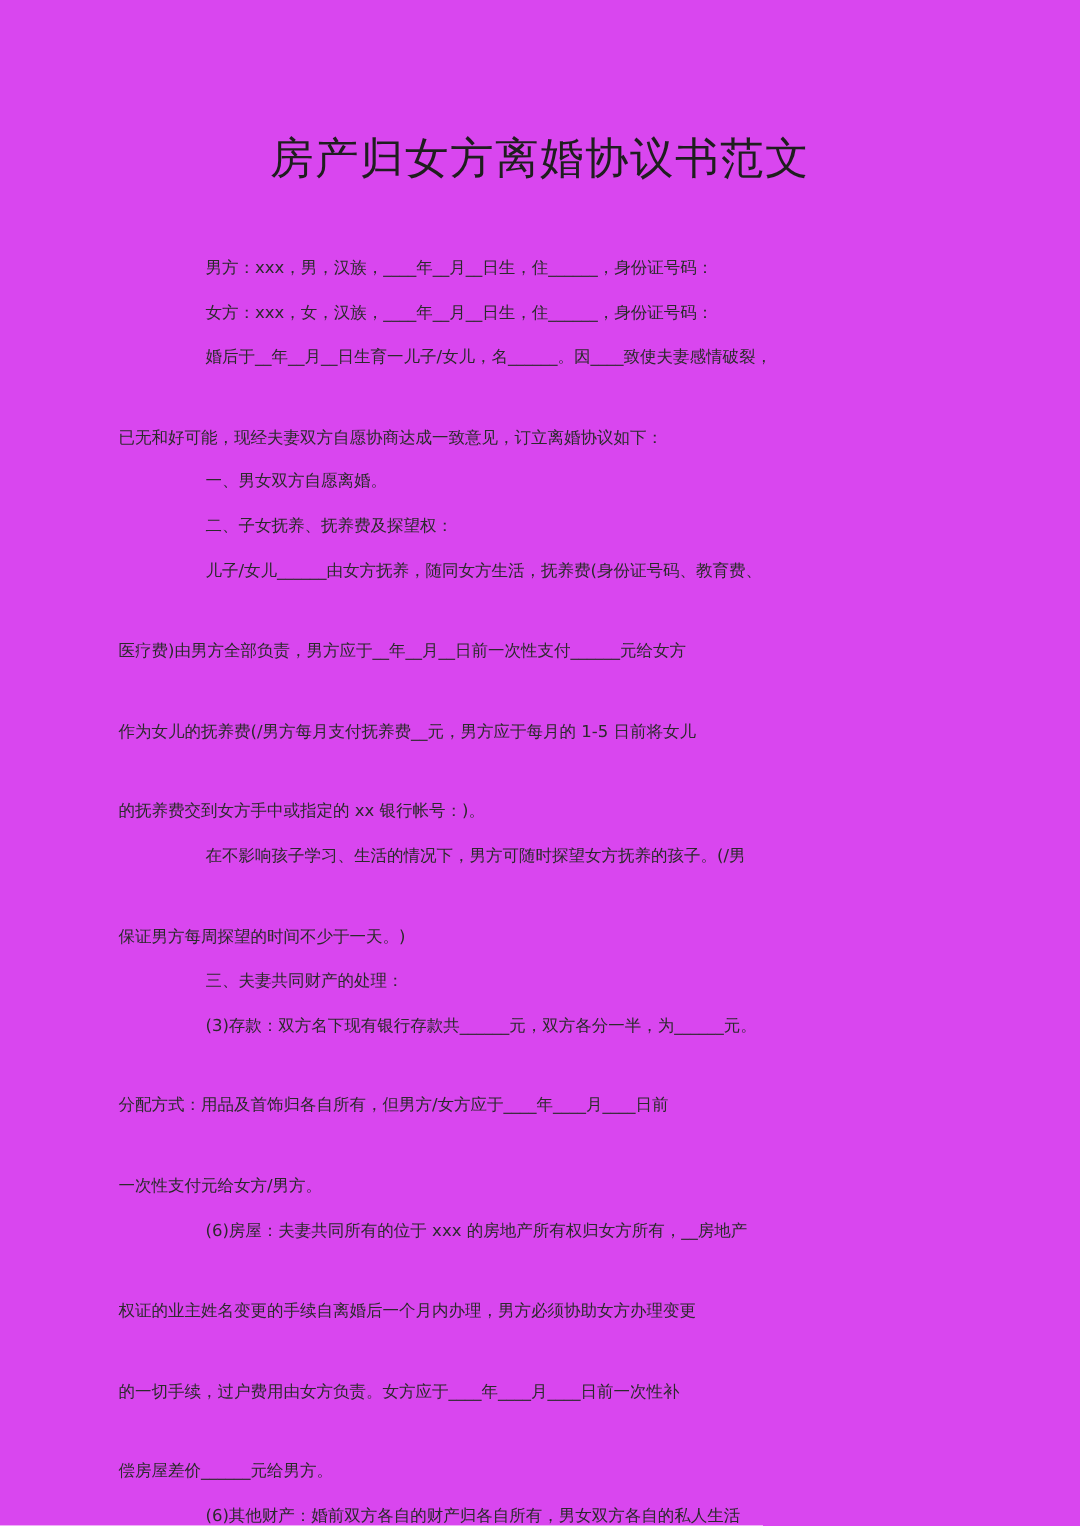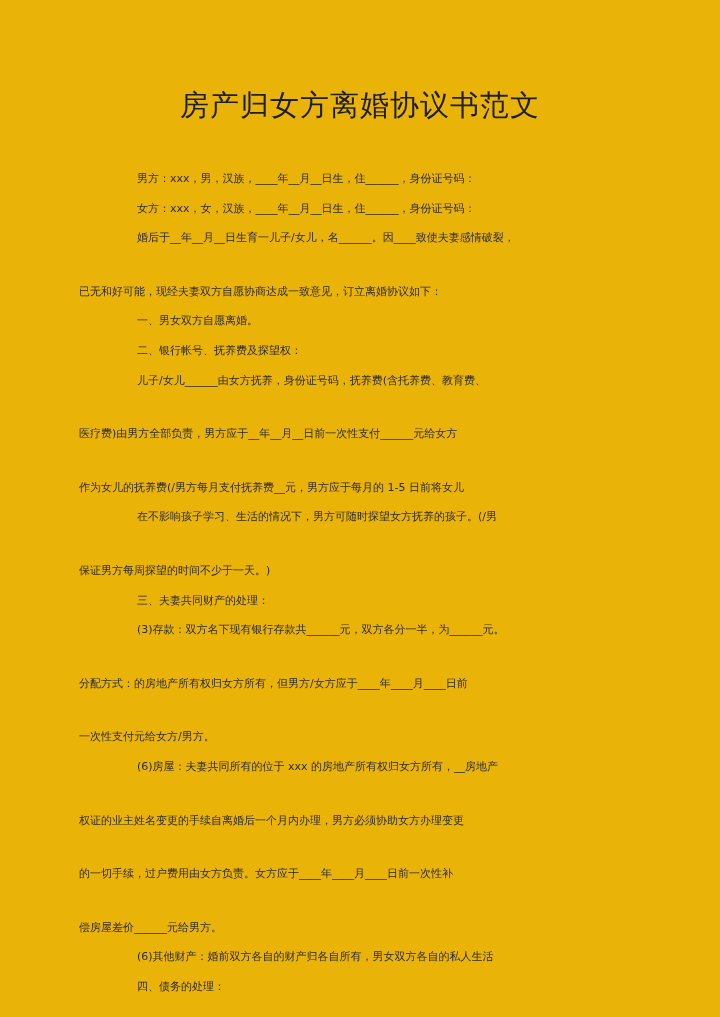--- a/index.html
+++ b/index.html
@@ -14,21 +14,21 @@
       position: relative;
       color: #2a2a2a;
       font-family: "DejaVu Sans", "Liberation Sans", sans-serif;
     }
     .page {
       position: absolute;
       left: 0;
       top: 0;
       width: 720px;
       height: 1017px;
-      background: #eab308;
+      background: #d946ef;
     }
     .doc-title {
       position: absolute;
       left: 0;
       top: 86px;
       width: 720px;
       text-align: center;
       font-family: "DejaVu Serif", "Liberation Serif", serif;
       font-size: 29px;
       letter-spacing: 1px;
@@ -80,41 +80,42 @@
     <p class="para">
       <span class="line">婚后于__年__月__日生育一儿子/女儿，名______。因____致使夫妻感情破裂，</span>
       <span class="line">已无和好可能，现经夫妻双方自愿协商达成一致意见，订立离婚协议如下：</span>
     </p>
 
     <p class="para">
       <span class="line">一、男女双方自愿离婚。</span>
     </p>
 
     <p class="para">
-      <span class="line">二、银行帐号、抚养费及探望权：</span>
+      <span class="line">二、子女抚养、抚养费及探望权：</span>
     </p>
 
     <p class="para">
-      <span class="line">儿子/女儿______由女方抚养，身份证号码，抚养费(含托养费、教育费、</span>
+      <span class="line">儿子/女儿______由女方抚养，随同女方生活，抚养费(身份证号码、教育费、</span>
       <span class="line">医疗费)由男方全部负责，男方应于__年__月__日前一次性支付______元给女方</span>
       <span class="line">作为女儿的抚养费(/男方每月支付抚养费__元，男方应于每月的 1-5 日前将女儿</span>
+      <span class="line">的抚养费交到女方手中或指定的 xx 银行帐号：)。</span>
     </p>
 
     <p class="para">
       <span class="line">在不影响孩子学习、生活的情况下，男方可随时探望女方抚养的孩子。(/男</span>
       <span class="line">保证男方每周探望的时间不少于一天。)</span>
     </p>
 
     <p class="para">
       <span class="line">三、夫妻共同财产的处理：</span>
     </p>
 
     <p class="para">
       <span class="line">(3)存款：双方名下现有银行存款共______元，双方各分一半，为______元。</span>
-      <span class="line">分配方式：的房地产所有权归女方所有，但男方/女方应于____年____月____日前</span>
+      <span class="line">分配方式：用品及首饰归各自所有，但男方/女方应于____年____月____日前</span>
       <span class="line">一次性支付元给女方/男方。</span>
     </p>
 
     <p class="para">
       <span class="line">(6)房屋：夫妻共同所有的位于 xxx 的房地产所有权归女方所有，__房地产</span>
       <span class="line">权证的业主姓名变更的手续自离婚后一个月内办理，男方必须协助女方办理变更</span>
       <span class="line">的一切手续，过户费用由女方负责。女方应于____年____月____日前一次性补</span>
       <span class="line">偿房屋差价______元给男方。</span>
     </p>
 

